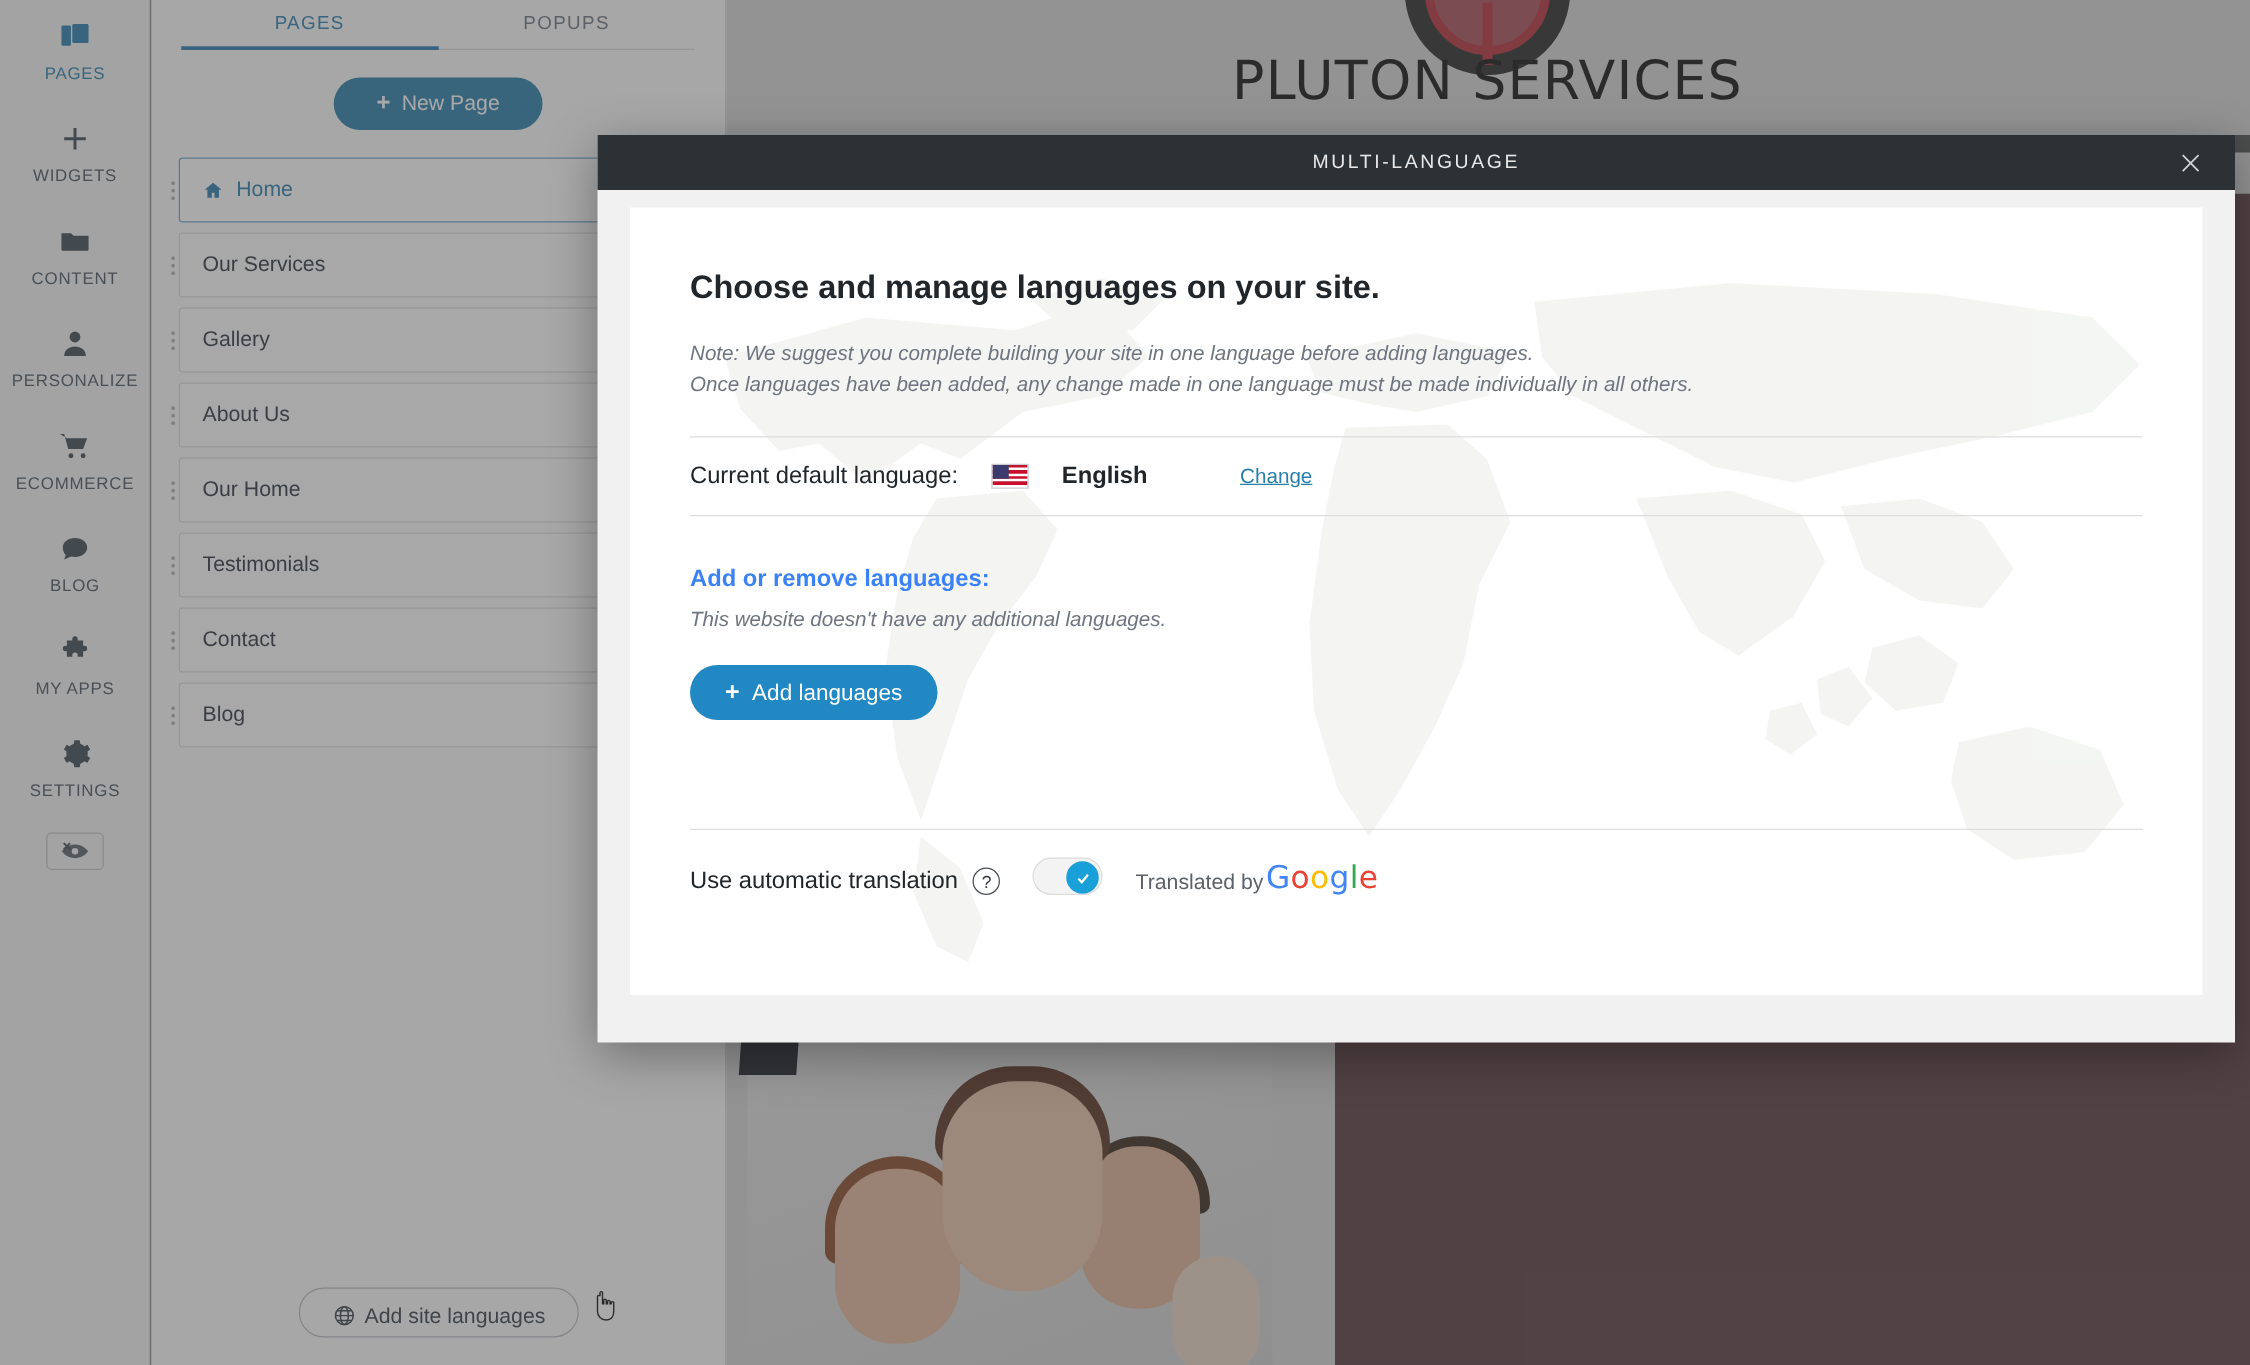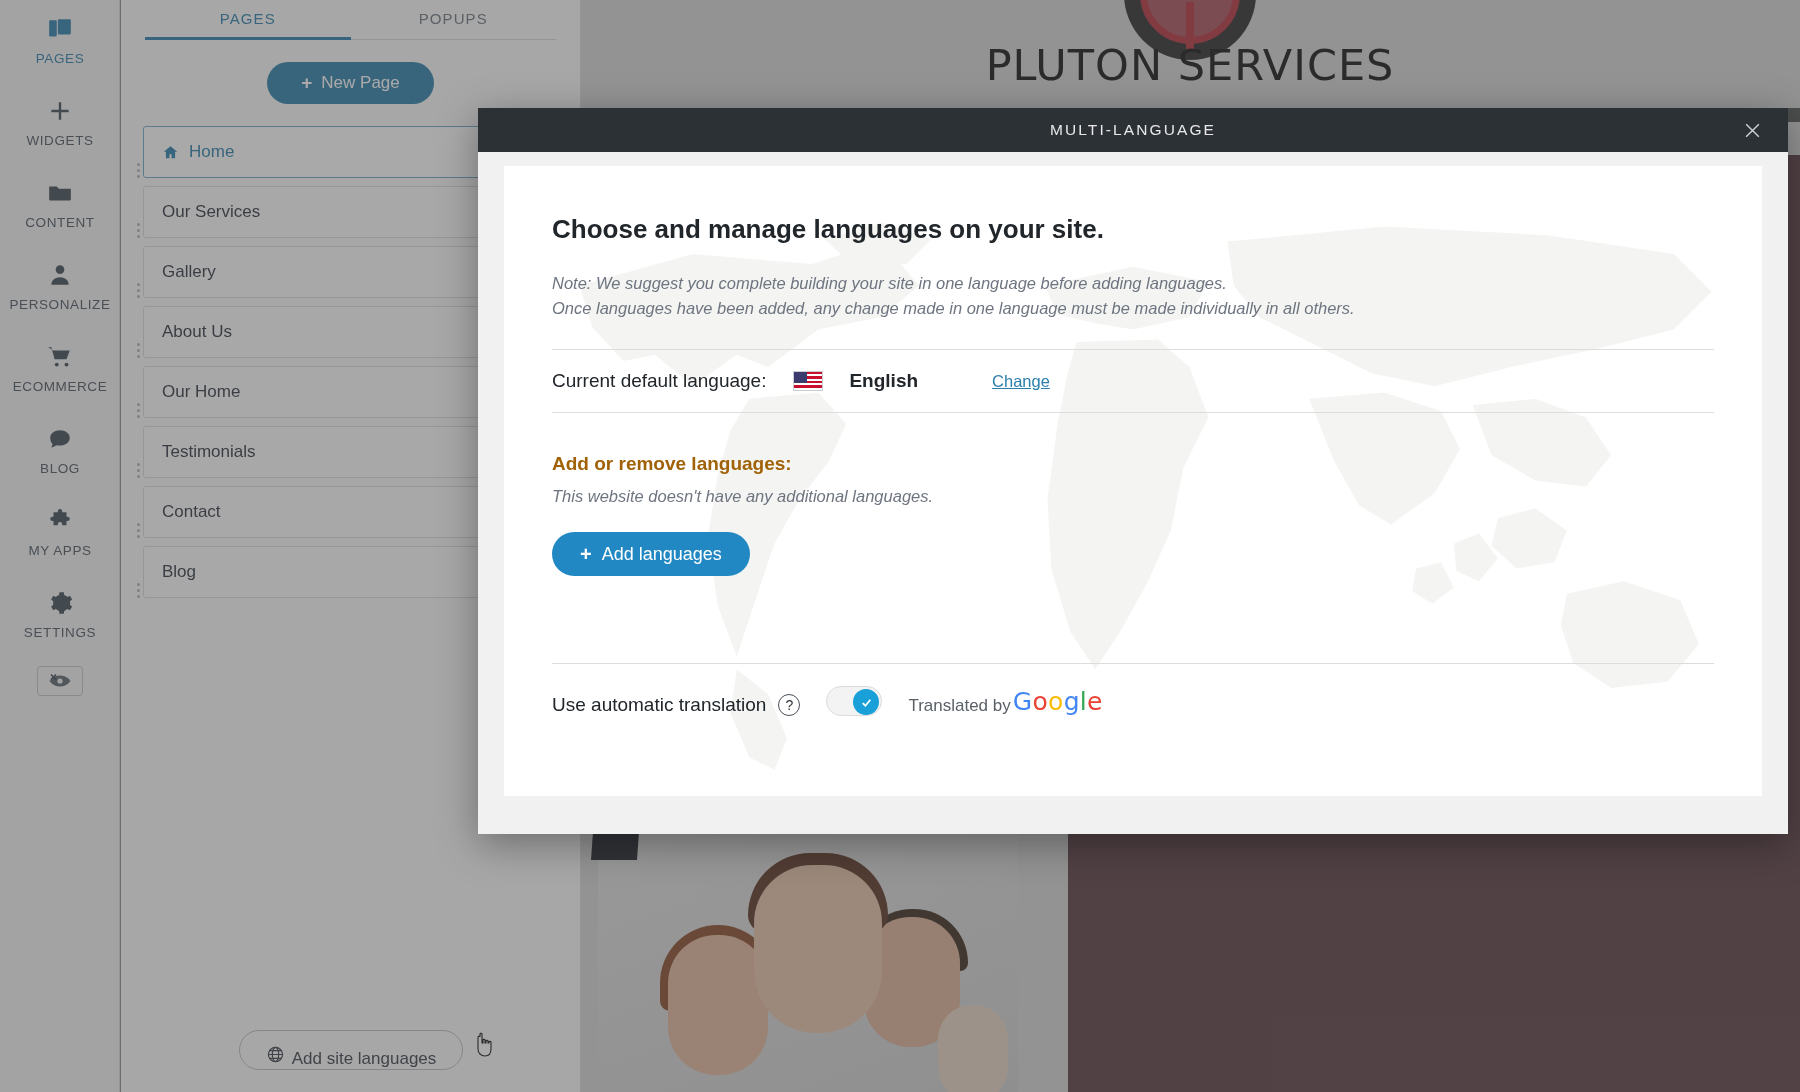--- a/index.html
+++ b/index.html
@@ -52,28 +52,28 @@
   
   .pages { position: absolute; left: 121px; top: 0; width: 460px; height: 1092px; background: #fbfbfb; border-right: 1px solid #dcdcdc; }
   .tabs { display: flex; height: 40px; border-bottom: 1px solid #d8d8d8; margin: 0 24px; }
   .tab { flex: 1; text-align: center; font-size: 15px; letter-spacing: 1.1px; color: #6d7780; padding-top: 10px; cursor: pointer; position: relative; }
   .tab.active { color: #2b7fad; }
   .tab.active::after { content: ""; position: absolute; left: 0; right: 0; bottom: -1px; height: 3px; background: #2b7fad; }
   .newpage-wrap { text-align: center; margin-top: 22px; }
   .newpage { display: inline-flex; align-items: center; gap: 9px; background: #2a7faa; color: #fff; border: none; border-radius: 22px; padding: 0 34px; height: 42px; font-size: 17px; cursor: pointer; font-family: "Liberation Sans", sans-serif; }
   .newpage .plus { font-size: 19px; font-weight: bold; }
   .plist { margin-top: 22px; }
-  .prow { display: flex; align-items: flex-end; height: 52px; margin-bottom: 8px; }
+  .prow { display: flex; align-items: center; height: 52px; margin-bottom: 8px; }
   .grip { width: 22px; display: flex; flex-direction: column; align-items: center; gap: 3px; padding-left: 12px; }
   .grip i { width: 3px; height: 3px; background: #aeb3b8; border-radius: 50%; display: block; }
   .pcard { flex: 1; height: 52px; border: 1px solid #d9dcdf; border-radius: 3px; background: #fdfdfd; display: flex; align-items: center; padding: 0 18px; font-size: 17px; color: #2f3640; cursor: pointer; gap: 10px; }
   .pcard.sel { border: 1px solid #6aa8c9; color: #2b7fad; background: #fff; }
   .pcard .home-ic { color: #2b7fad; display: flex; }
   .addsite-wrap { position: absolute; left: 0; bottom: 22px; width: 460px; text-align: center; }
-  .addsite { display: inline-flex; align-items: flex-end; gap: 7px; border: 1px solid #b9bec3; border-radius: 22px; height: 40px; padding: 0 26px; background: rgba(252,252,252,.4); color: #39414a; font-size: 17px; cursor: pointer; font-family: "Liberation Sans", sans-serif; }
+  .addsite { display: inline-flex; align-items: flex-start; gap: 7px; border: 1px solid #b9bec3; border-radius: 22px; height: 40px; padding: 12px 26px; background: rgba(252,252,252,.4); color: #39414a; font-size: 17px; cursor: pointer; font-family: "Liberation Sans", sans-serif; }
   .cursor-hand { position: absolute; left: 352px; bottom: 10px; width: 24px; height: 28px; color: #1b1b1b; }
 
   
   .dim { position: absolute; inset: 0; background: rgba(72,72,72,.47); }
 
   
   .modal { position: absolute; left: 478px; top: 108px; width: 1310px; height: 726px; background: #f1f1f1; box-shadow: 0 10px 38px rgba(0,0,0,.35); }
   .modal-bar { height: 44px; background: #2c3136; display: flex; align-items: center; justify-content: center; position: relative; }
   .modal-bar-title { font-size: 15.5px; letter-spacing: 2.1px; color: #e8e8e8; font-family: "Liberation Sans", sans-serif; }
   .modal-close { position: absolute; right: 22px; top: 50%; transform: translateY(-50%); width: 28px; height: 28px; display: flex; align-items: center; justify-content: center; color: #cfd2d5; cursor: pointer; }
@@ -84,21 +84,21 @@
   .m-title { font-size: 26px; font-weight: bold; color: #21262b; font-family: "Liberation Sans", sans-serif; }
   .m-note { margin-top: 26px; font-style: italic; font-size: 16.5px; line-height: 25px; color: #6e7580; }
   .hr { height: 1px; background: #dddddd; margin-top: 28px; }
   .row-def { display: flex; align-items: center; height: 62px; gap: 10px; }
   .row-def .lbl { font-size: 19px; color: #21262b; }
   .flag { width: 30px; height: 20px; margin-left: 17px; border: 1px solid #c9ccd0; position: relative; overflow: hidden; background: #fff; }
   .flag .s { position: absolute; left: 0; width: 100%; height: 2.22px; background: #c8102e; }
   .flag .canton { position: absolute; left: 0; top: 0; width: 13px; height: 11px; background: #3c3b6e; }
   .lang-name { margin-left: 16px; font-size: 19px; font-weight: bold; color: #21262b; }
   .change-link { margin-left: 64px; font-size: 16.5px; color: #2b7fad; text-decoration: underline; cursor: pointer; }
-  .m-sub { margin-top: 40px; font-size: 19px; font-weight: bold; color: #a16207; }
+  .m-sub { margin-top: 40px; font-size: 19px; font-weight: bold; color: #3b82f6; }
   .m-empty { margin-top: 12px; font-style: italic; font-size: 16.5px; color: #6e7580; }
   .addlang { margin-top: 26px; display: inline-flex; align-items: center; gap: 10px; background: #2188c4; color: #fff; border: none; border-radius: 22px; height: 44px; padding: 0 28px; font-size: 18px; cursor: pointer; font-family: "Liberation Sans", sans-serif; }
   .addlang .plus { font-size: 20px; font-weight: bold; }
   .hr2 { position: absolute; left: 48px; right: 48px; top: 497px; height: 1px; background: #dddddd; }
   .row-auto { position: absolute; left: 48px; top: 520px; display: flex; align-items: flex-end; }
   .row-auto .lbl { font-size: 19px; color: #21262b; }
   .qmark { margin-left: 12px; width: 22px; height: 22px; border: 1.6px solid #4a5058; border-radius: 50%; font-size: 14px; display: flex; align-items: center; justify-content: center; color: #2e343b; cursor: pointer; font-family: "Liberation Sans", sans-serif; }
   .toggle { margin-left: 26px; width: 56px; height: 30px; border-radius: 15px; background: #f3f3f3; border: 1px solid #dcdcdc; position: relative; cursor: pointer; }
   .toggle .knob { position: absolute; right: 2px; top: 2px; width: 26px; height: 26px; border-radius: 50%; background: #19a0d8; display: flex; align-items: center; justify-content: center; color: #fff; font-size: 14px; }
   .tby { margin-left: 26px; font-size: 17px; color: #5b6168; }

